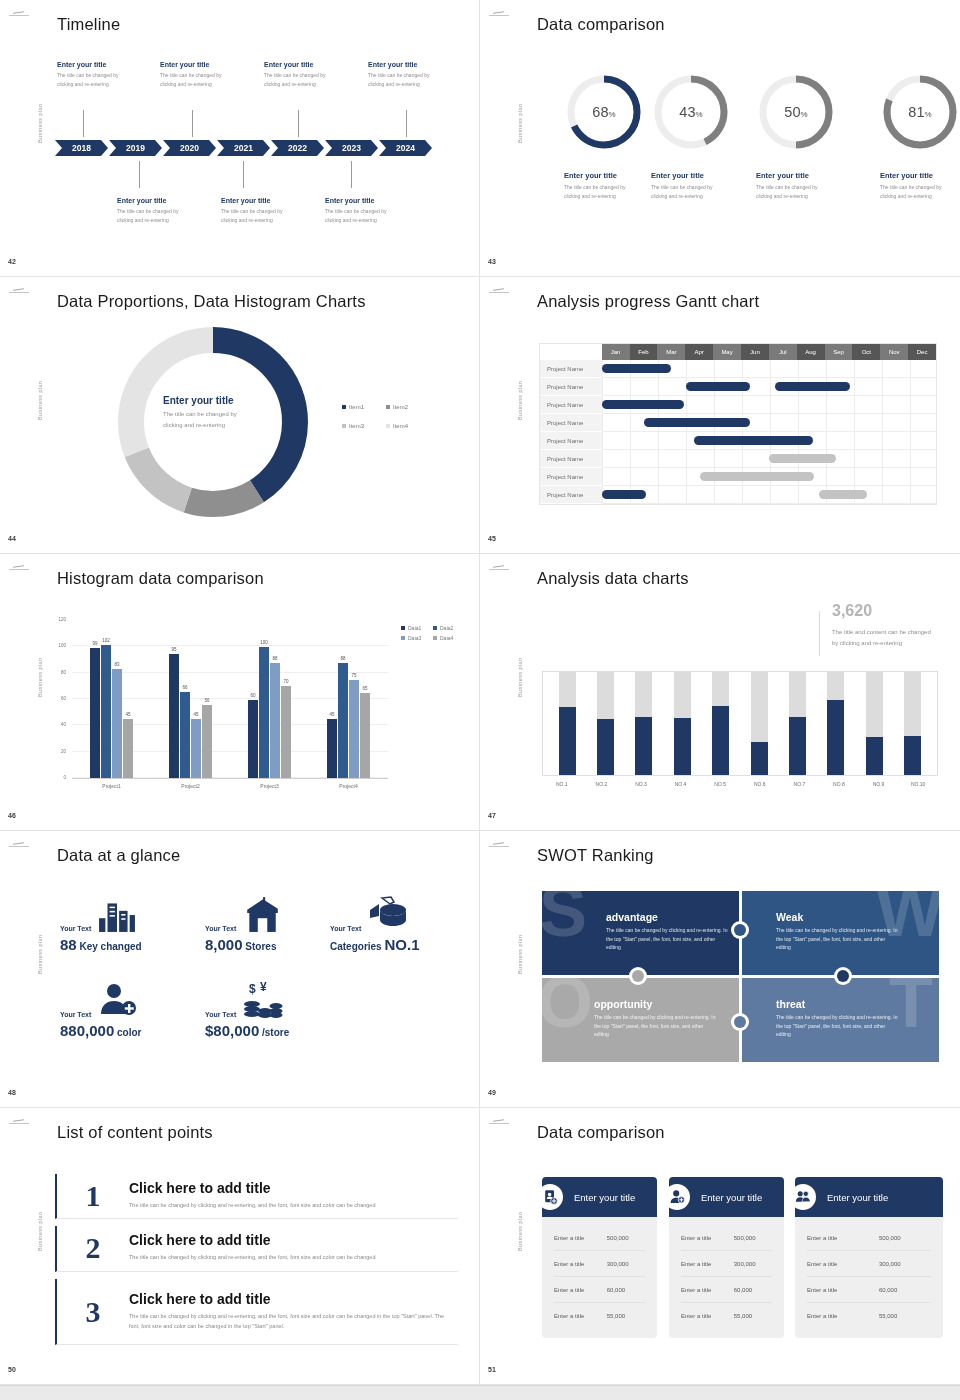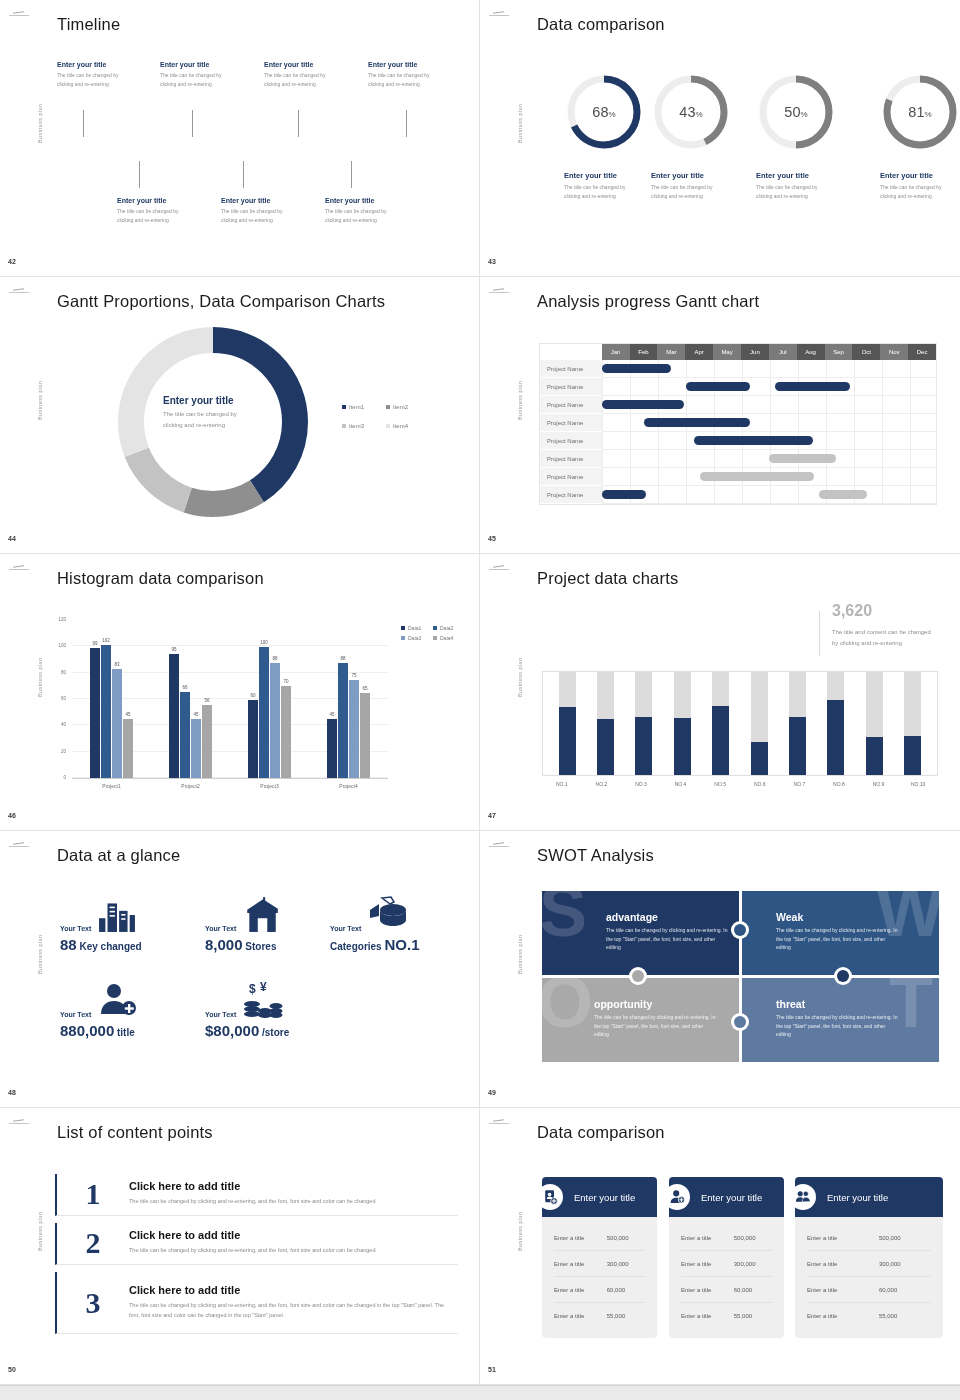--- a/index.html
+++ b/index.html
@@ -81,21 +81,21 @@
 .q-title{font-size:10.5px;font-weight:700;margin-bottom:3px}
 .q-body{font-size:5px;line-height:1.7;color:rgba(255,255,255,.85)}
 .knob{position:absolute;width:18px;height:18px;border-radius:50%;background:#fff}
 .knob i{position:absolute;inset:3px;border-radius:50%}
 
 .bullets{position:absolute;left:55px;top:66px;width:403px}
 .b-item{border-left:2px solid #17355e;border-bottom:1px solid #e6e6e6;display:flex;align-items:center;padding:6px 0 8px}
 .b-item.gap{margin-bottom:7px}
 .b-num{width:72px;text-align:center;font-family:"Liberation Serif",serif;font-size:30px;font-weight:700;color:#1f3864;line-height:.9}
 .b-text{flex:1;padding-right:4px}
-.b-title{font-size:11px;font-weight:700;color:#141414;margin-bottom:4px}
+.b-title{font-size:14px;font-weight:700;color:#141414;margin-bottom:4px}
 .b-body{font-size:5.5px;color:#8a8a8a;line-height:1.9}
 
 .card{position:absolute;top:69px}
 .card-head{position:relative;height:40px;background:#1f3864;border-radius:4px 4px 0 0;display:flex;align-items:center;color:#fff;font-size:9.5px;padding-left:32px}
 .card-icon{position:absolute;left:-5px;top:7px;width:26px;height:26px;border-radius:50%;background:#fff;display:flex;align-items:center;justify-content:center}
 .card-body{background:#efefef;border-radius:0 0 4px 4px;padding:8px 0 10px}
 .c-row{display:flex;align-items:center;height:25px;padding:0 12px;font-size:6px;color:#5a5a5a}
 .c-label{flex:1}
 .c-val{width:42%}
 .c-hr{height:1px;background:#e1e1e1;margin:0 12px}
@@ -129,20 +129,29 @@
   <div class="tl-block" style="left:368px;top:61px">
     <div class="ph-title">Enter your title</div>
     <div class="ph-body"><span>The title can be changed by</span><br><span>clicking and re-entering</span></div>
   </div>
 
   <i class="tl-conn" style="left:83px;top:110px;height:27px"></i>
   <i class="tl-conn" style="left:192px;top:110px;height:27px"></i>
   <i class="tl-conn" style="left:298px;top:110px;height:27px"></i>
   <i class="tl-conn" style="left:406px;top:110px;height:27px"></i>
 
+  <div class="tl-years">
+    <div class="tl-arrow">2018</div>
+    <div class="tl-arrow">2019</div>
+    <div class="tl-arrow">2020</div>
+    <div class="tl-arrow">2021</div>
+    <div class="tl-arrow">2022</div>
+    <div class="tl-arrow">2023</div>
+    <div class="tl-arrow">2024</div>
+  </div>
 
   <i class="tl-conn" style="left:139px;top:161px;height:27px"></i>
   <i class="tl-conn" style="left:243px;top:161px;height:27px"></i>
   <i class="tl-conn" style="left:351px;top:161px;height:27px"></i>
 
   <div class="tl-block" style="left:117px;top:197px">
     <div class="ph-title">Enter your title</div>
     <div class="ph-body"><span>The title can be changed by</span><br><span>clicking and re-entering</span></div>
   </div>
   <div class="tl-block" style="left:221px;top:197px">
@@ -235,21 +244,21 @@
 
   <span class="snum">43</span>
 </div>
 
 <div class="slide">
   <span class="corner-logo">
           <i></i>
           <i></i>
         </span>
   <span class="vlabel">Business plan</span>
-  <div class="stitle">Gantt Proportions, Data Comparison Charts</div>
+  <div class="stitle">Data Proportions, Data Histogram Charts</div>
 
   <svg style="position:absolute;left:118px;top:50px" width="190" height="190" viewBox="0 0 190 190">
     <circle cx="95" cy="95" r="82" fill="none" stroke-width="26" pathLength="100" transform="rotate(-90 95 95)" stroke="#1f3864" stroke-dasharray="41 59" stroke-dashoffset="0"></circle>
     <circle cx="95" cy="95" r="82" fill="none" stroke-width="26" pathLength="100" transform="rotate(-90 95 95)" stroke="#8f8f8f" stroke-dasharray="14 86" stroke-dashoffset="-41"></circle>
     <circle cx="95" cy="95" r="82" fill="none" stroke-width="26" pathLength="100" transform="rotate(-90 95 95)" stroke="#c3c3c3" stroke-dasharray="14 86" stroke-dashoffset="-55"></circle>
     <circle cx="95" cy="95" r="82" fill="none" stroke-width="26" pathLength="100" transform="rotate(-90 95 95)" stroke="#e4e4e4" stroke-dasharray="31 69" stroke-dashoffset="-69"></circle>
   </svg>
 
   <div class="donut-center">
     <div class="ph-title">Enter your title</div>
@@ -460,21 +469,21 @@
 
   <span class="snum">46</span>
 </div>
 
 <div class="slide">
   <span class="corner-logo">
           <i></i>
           <i></i>
         </span>
   <span class="vlabel">Business plan</span>
-  <div class="stitle">Project data charts</div>
+  <div class="stitle">Analysis data charts</div>
 
   <i class="r-div"></i>
   <div class="r-stat" style="left:352px;top:48px">
     <div class="r-num" style="color:#b5b5b5">3,620</div>
     <div class="r-desc"><span>The title and content can be changed</span><br><span>by clicking and re-entering</span></div>
   </div>
 
   <div class="r-frame">
     <div class="r-slot">
             <i class="r-fill" style="height: 66%; background: rgb(31, 56, 100);"></i>
@@ -579,21 +588,21 @@
     <div class="stat-top">
       <span class="g-label">Your Text</span>
       <svg class="ic" width="40" height="38" viewBox="0 0 40 36">
         <circle cx="16" cy="9" r="7"></circle>
               <path d="M3 32 c0-9 6-13 13-13 s13 4 13 13 Z"></path>
         <circle cx="31" cy="26" r="7"></circle>
               <rect x="30" y="22" width="2.4" height="9" fill="#fff"></rect>
               <rect x="26.8" y="25.3" width="9" height="2.4" fill="#fff"></rect>
       </svg>
     </div>
-    <div class="g-line"><span class="big">880,000</span> <span>title</span></div>
+    <div class="g-line"><span class="big">880,000</span> <span>color</span></div>
   </div>
 
   <div class="stat" style="left:205px;top:148px">
     <div class="stat-top">
       <span class="g-label">Your Text</span>
       <svg class="ic" width="40" height="38" viewBox="0 0 40 36">
         <text x="6" y="11" font-size="12" font-weight="bold" fill="#1f3864">$</text>
               <text x="17" y="9" font-size="12" font-weight="bold" fill="#1f3864">¥</text>
         <ellipse cx="9" cy="22" rx="8" ry="3"></ellipse>
               <ellipse cx="9" cy="27" rx="8" ry="3"></ellipse>
@@ -610,21 +619,21 @@
 
   <span class="snum">48</span>
 </div>
 
 <div class="slide">
   <span class="corner-logo">
           <i></i>
           <i></i>
         </span>
   <span class="vlabel">Business plan</span>
-  <div class="stitle">SWOT Analysis</div>
+  <div class="stitle">SWOT Ranking</div>
 
   <div class="swot">
     <div class="quad" style="background: rgb(31, 56, 100);">
       <span class="big" style="left:-3px;top:-16px">S</span>
       <div class="q-content" style="left:64px">
         <div class="q-title">advantage</div>
         <div class="q-body">The title can be changed by clicking and re-entering. In the top "Start" panel, the font, font size, and other editing</div>
       </div>
     </div>
     <div class="quad" style="background: rgb(46, 85, 132);">

